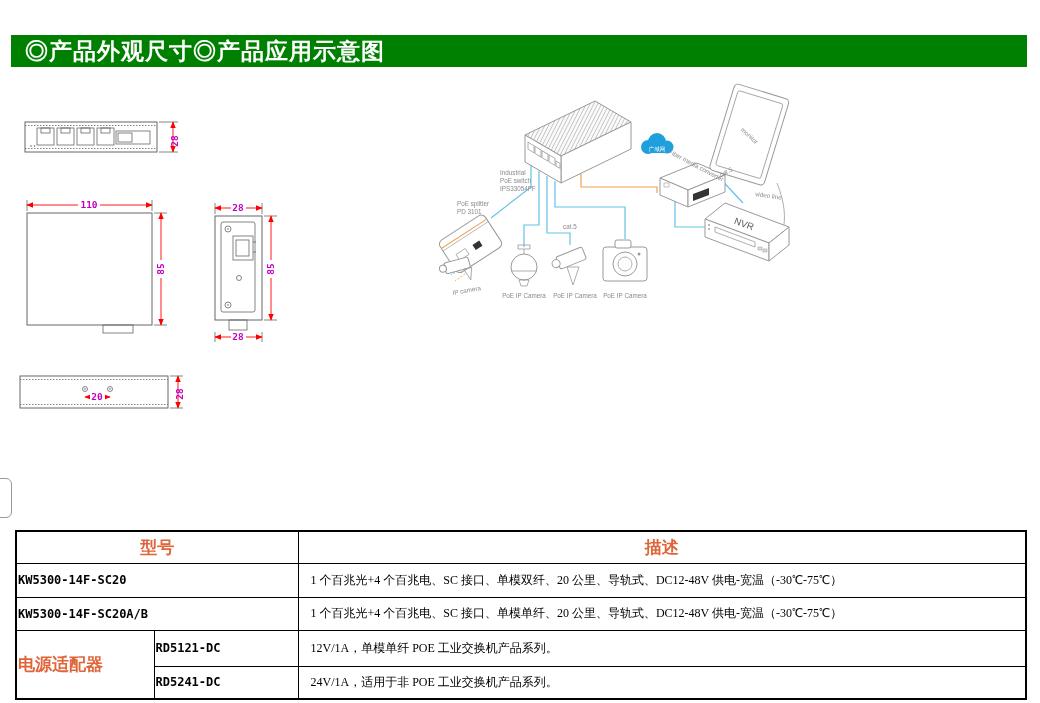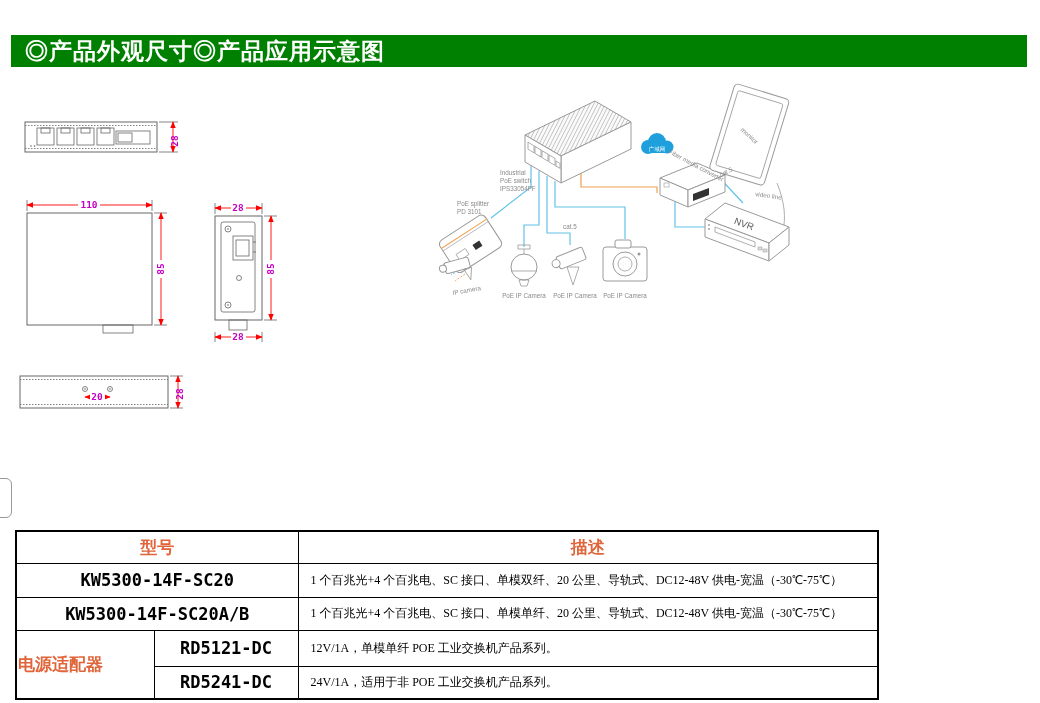--- a/index.html
+++ b/index.html
@@ -30,28 +30,28 @@
   .cad{fill:#fff;stroke:#666;stroke-width:1;}
   .cadl{fill:none;stroke:#666;stroke-width:0.8;}
   .red{stroke:#FF0000;stroke-width:0.9;fill:none;}
   .ext{stroke:#333;stroke-width:0.6;fill:none;}
 
   
   .side-handle{position:absolute;left:-12px;top:478px;width:22px;height:38px;
                background:#fff;border:1px solid #999;border-radius:6px;}
 
   
-  .order-table{position:absolute;left:15px;top:530px;width:864px;
+  .order-table{position:absolute;left:15px;top:530px;width:1012px;
                border-collapse:collapse;table-layout:fixed;}
   .order-table,".order-table" th,.order-table td{border:1px solid #000;}
   .order-table{border:2px solid #000;}
   .order-table th,.order-table td{border:1px solid #000;box-sizing:border-box;}
   .order-table th{color:#E0653A;font-size:17px;font-weight:bold;height:32px;text-align:center;}
   .order-table .model{font-family:"DejaVu Sans Mono",monospace;font-weight:bold;
-                      font-size:17px;text-align:center;height:33px;}
+                      font-size:12px;text-align:left;height:33px;}
   .order-table .desc{font-family:"Liberation Serif",serif;font-size:12px;text-align:left;
                      padding-left:12px;}
   .order-table .group{color:#E0653A;font-size:17px;font-weight:bold;text-align:left;}
   .col-a{width:138px;} .col-b{width:144px;}
 </style>
 </head>
 <body>
 
 <div class="page">
 

